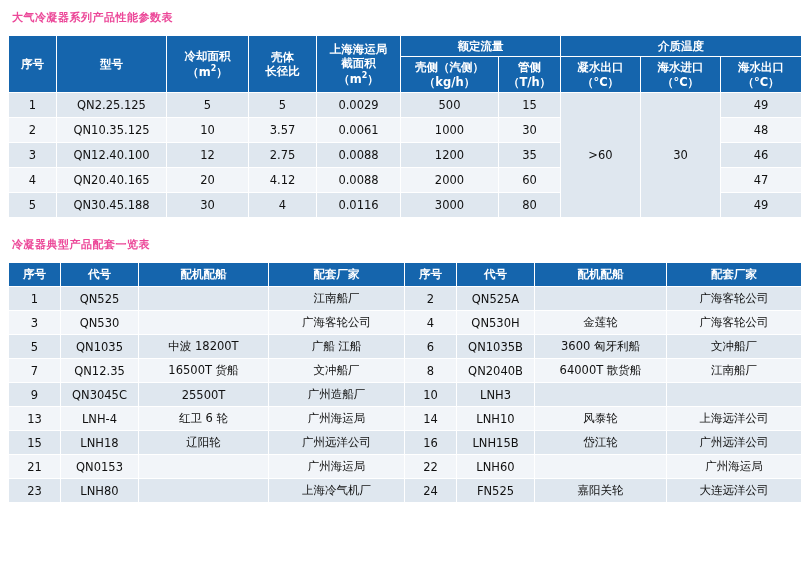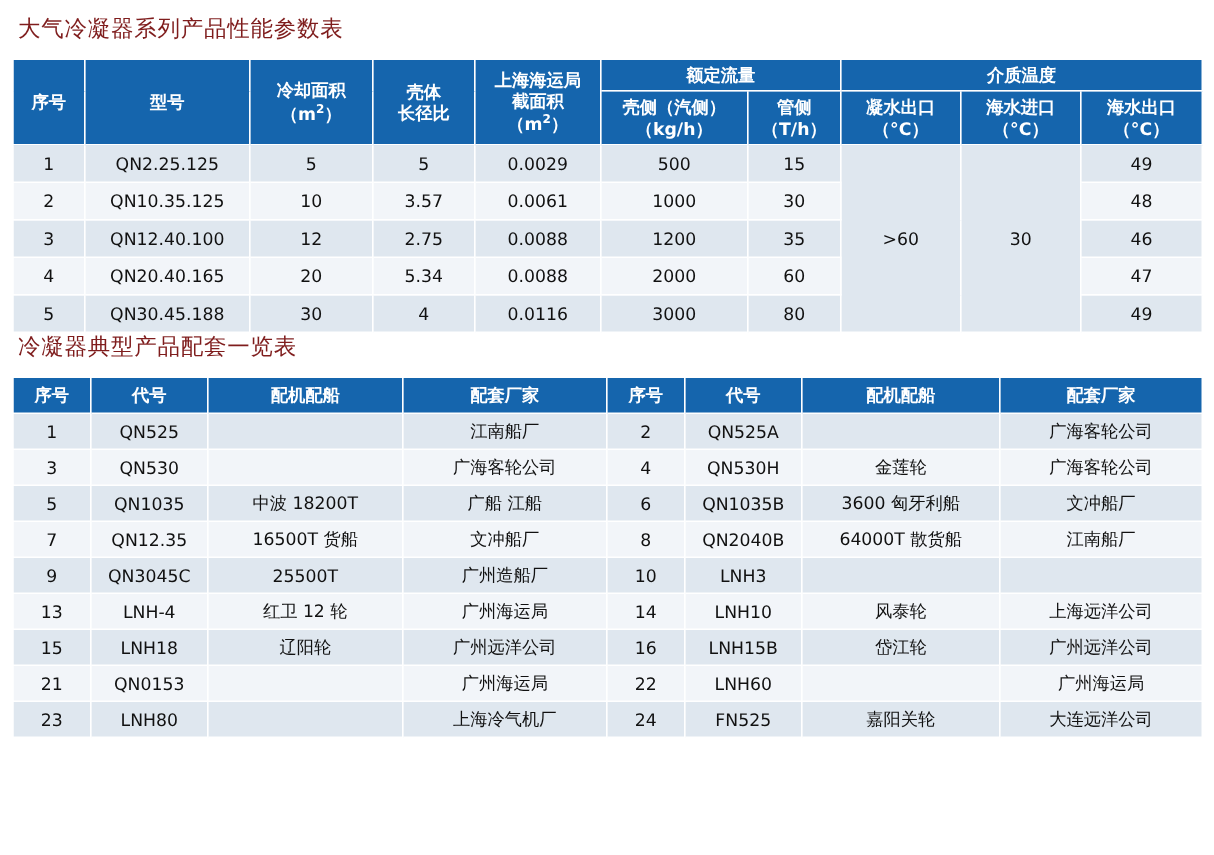--- a/index.html
+++ b/index.html
@@ -15,28 +15,28 @@
     overflow: hidden;
   }
   .page {
     position: relative;
     width: 809px;
     height: 570px;
     box-sizing: border-box;
     padding: 6px 8px 0 8px;
   }
   .section-title {
-    color: #7f1d1d;
-    font-size: 15px;
-    font-weight: normal;
+    color: #ec4899;
+    font-size: 11px;
+    font-weight: bold;
     letter-spacing: 0.5px;
     margin: 4px 0 10px 4px;
   }
   .section-title.second {
-    margin-top: 0;
+    margin-top: 19px;
   }
   table {
     border-collapse: collapse;
     width: 793px;
     table-layout: fixed;
   }
   
   #t1 th {
     background: #1565ad;
     color: #ffffff;
@@ -187,21 +187,21 @@
         <td>2.75</td>
         <td>0.0088</td>
         <td>1200</td>
         <td>35</td>
         <td>46</td>
       </tr>
       <tr>
         <td>4</td>
         <td>QN20.40.165</td>
         <td>20</td>
-        <td>5.34</td>
+        <td>4.12</td>
         <td>0.0088</td>
         <td>2000</td>
         <td>60</td>
         <td>47</td>
       </tr>
       <tr>
         <td>5</td>
         <td>QN30.45.188</td>
         <td>30</td>
         <td>4</td>
@@ -285,21 +285,21 @@
         <td>25500T</td>
         <td>广州造船厂</td>
         <td>10</td>
         <td>LNH3</td>
         <td></td>
         <td></td>
       </tr>
       <tr>
         <td>13</td>
         <td>LNH-4</td>
-        <td>红卫 12 轮</td>
+        <td>红卫 6 轮</td>
         <td>广州海运局</td>
         <td>14</td>
         <td>LNH10</td>
         <td>风泰轮</td>
         <td>上海远洋公司</td>
       </tr>
       <tr>
         <td>15</td>
         <td>LNH18</td>
         <td>辽阳轮</td>

